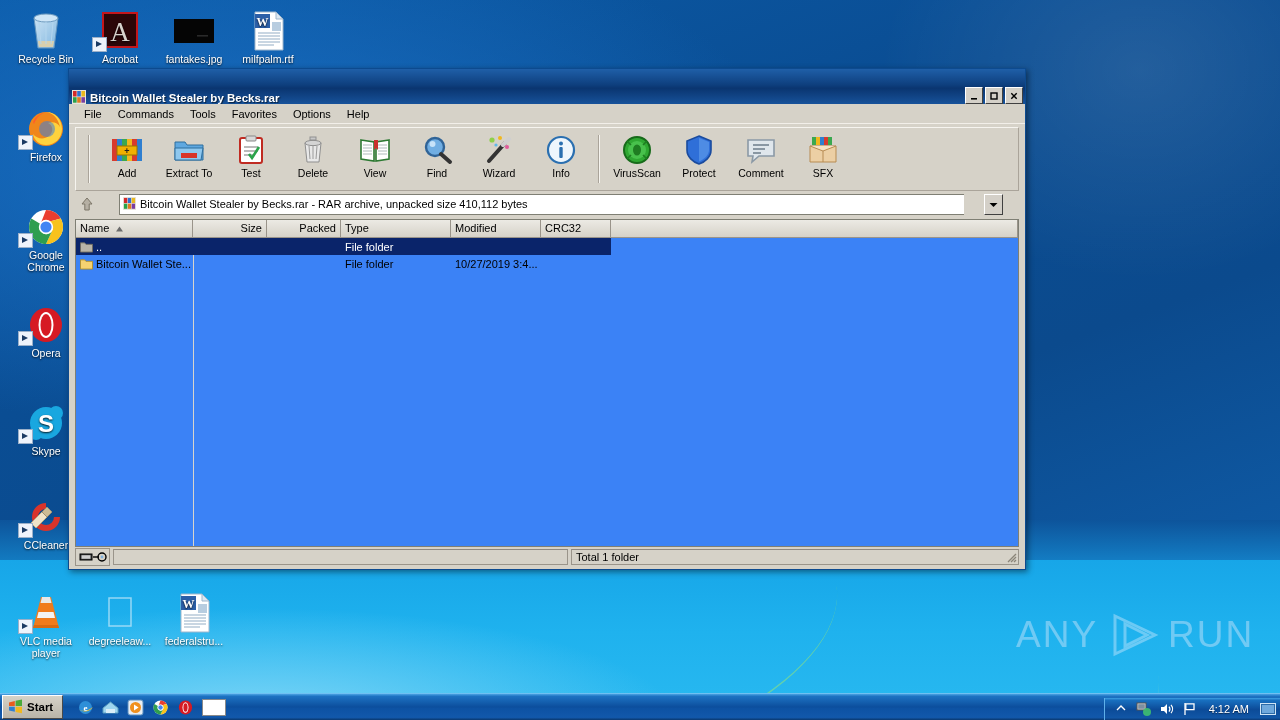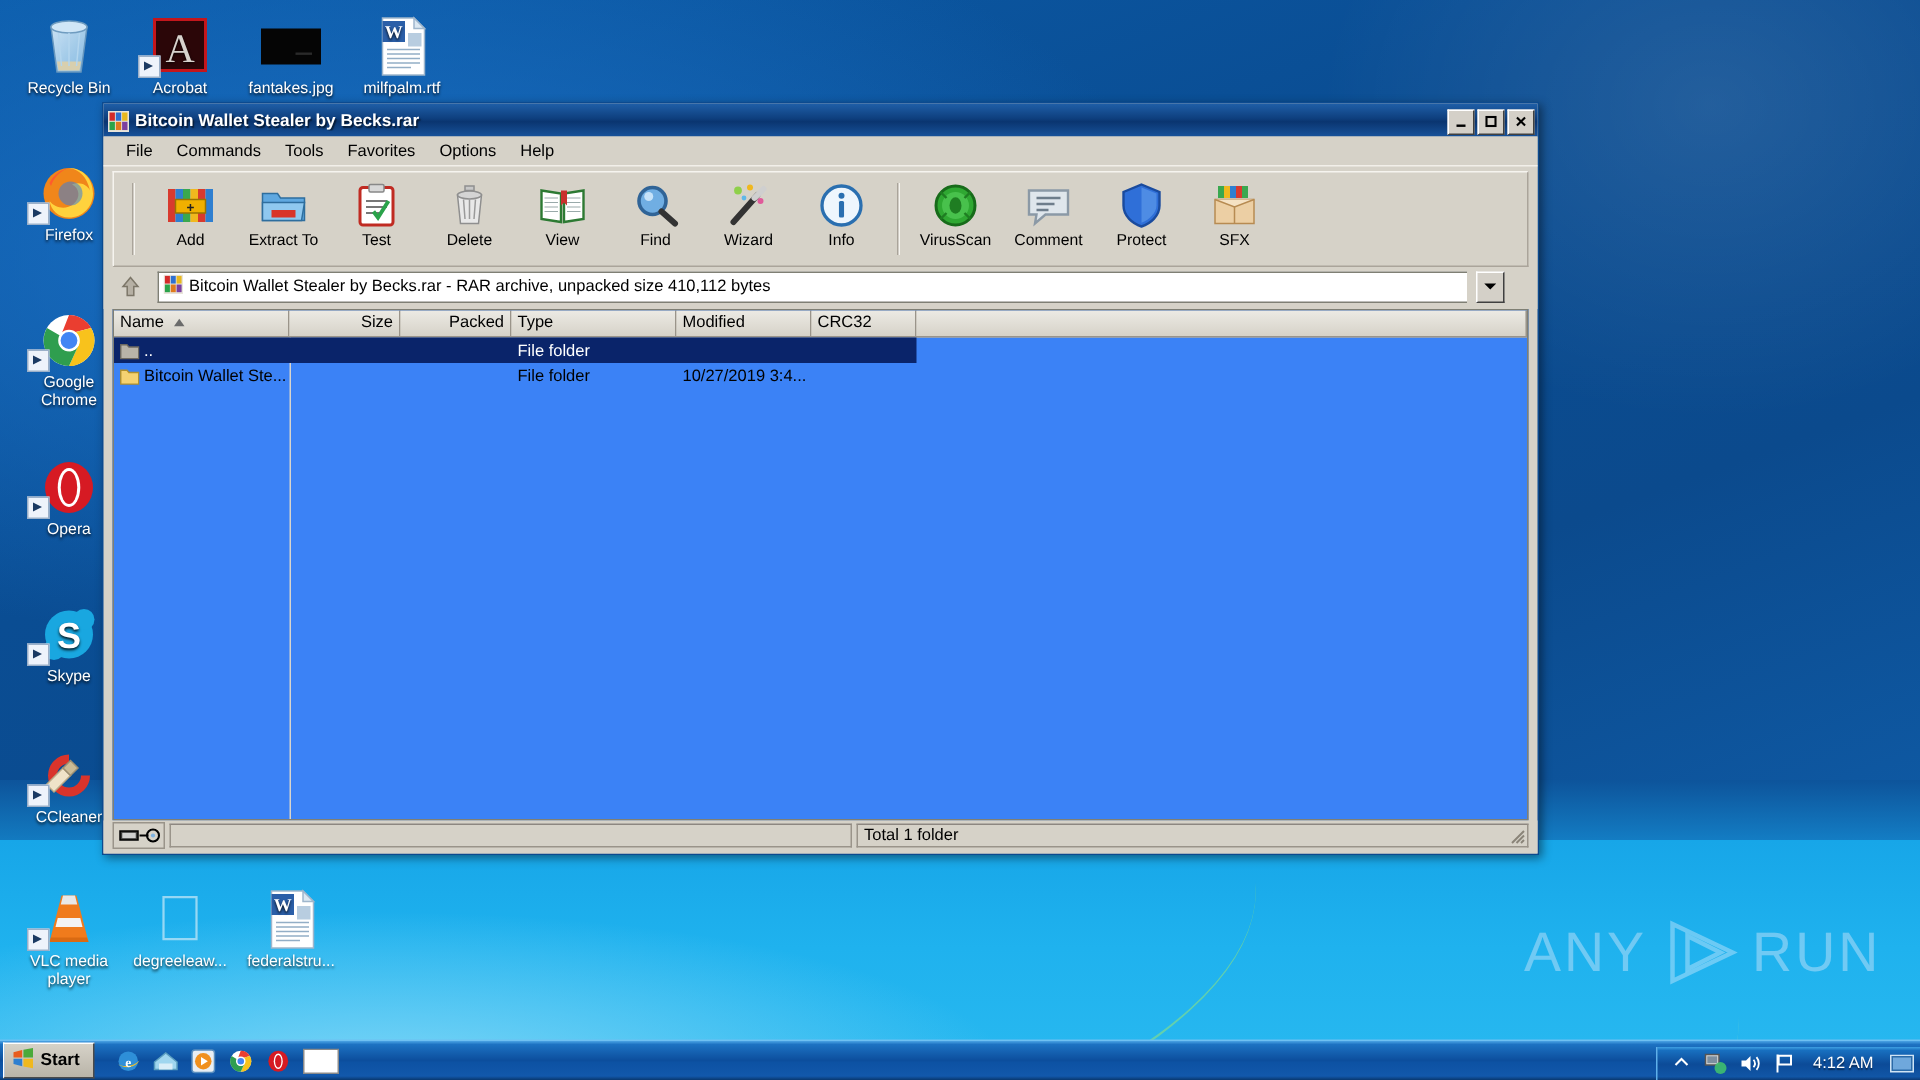--- a/index.html
+++ b/index.html
@@ -46,38 +46,38 @@
   .dicon .glyph{height:46px;display:flex;align-items:flex-end;justify-content:center;position:relative;}
   .dicon .lbl{display:block;margin-top:2px;word-wrap:break-word;}
   .shortcut-arrow{position:absolute;left:8px;bottom:0;width:13px;height:13px;background:#eef3fb;border:1px solid #9bb0c9;}
   .shortcut-arrow:after{content:"";position:absolute;left:3px;top:3px;width:0;height:0;
     border-left:6px solid #1b3a63;border-top:3px solid transparent;border-bottom:3px solid transparent;}
 
   
   #winrar{position:absolute;left:68px;top:68px;width:956px;height:500px;
     background:#d6d2c8;border:1px solid #0c4a8f;box-shadow:2px 2px 6px rgba(0,0,0,.45);
     display:flex;flex-direction:column;font-size:11px;color:#000;}
-  .titlebar{height:20px;display:flex;align-items:center;padding:2px 2px 0 3px;
+  .titlebar{height:20px;display:flex;align-items:flex-end;padding:15px 2px 0 3px;
     background:linear-gradient(180deg,#1f5fa8 0%,#0e3f7e 45%,#0a3570 55%,#17529a 100%);
     color:#fff;font-weight:bold;font-size:11.5px;}
   .titlebar .t-icon{width:14px;height:14px;margin-right:4px;flex:none;}
   .titlebar .t-text{flex:1;white-space:nowrap;overflow:hidden;text-overflow:ellipsis;text-shadow:1px 1px 1px rgba(0,0,0,.6);}
   .winbtns{display:flex;gap:2px;}
   .winbtn{width:16px;height:15px;background:#d4d0c8;border:1px solid #fff;border-right-color:#404040;border-bottom-color:#404040;
     display:flex;align-items:center;justify-content:center;font-size:9px;line-height:1;color:#000;font-family:"Liberation Sans",sans-serif;}
   .menubar{height:19px;background:#d6d2c8;display:flex;align-items:center;padding-left:7px;gap:0;border-bottom:0;}
   .menubar span{padding:2px 8px;font-size:11px;}
   .toolbar{background:#d6d2c8;border-top:1px solid #f2efe9;padding:3px 0 0 0;}
   .tb-inner{margin:0 6px;border:1px solid #aaa49a;border-top-color:#f6f4ef;border-left-color:#f6f4ef;
     height:62px;display:flex;align-items:center;padding-left:6px;background:#d6d2c8;}
   .tbtn{width:62px;height:56px;display:flex;flex-direction:column;align-items:center;justify-content:flex-start;
     padding-top:4px;font-size:10.5px;}
   .tbtn .ic{height:34px;display:flex;align-items:center;justify-content:center;}
   .tb-sep{width:1px;height:48px;margin:0 6px;background:#aaa49a;border-right:1px solid #f6f4ef;}
-  .addrbar{height:24px;display:flex;align-items:center;padding:1px 22px 3px 6px;gap:6px;background:#d6d2c8;}
+  .addrbar{height:24px;display:flex;align-items:center;padding:1px 22px 3px 6px;gap:20px;background:#d6d2c8;}
   .upbtn{width:24px;height:20px;display:flex;align-items:center;justify-content:center;background:#d6d2c8;}
   .addrfield{flex:1;height:19px;background:#fff;border:1px solid #7f7f74;border-right:0;
     display:flex;align-items:center;padding-left:3px;gap:4px;font-size:11px;}
   .addrdrop{width:17px;height:19px;background:#d4d0c8;border:1px solid #fff;border-right-color:#404040;border-bottom-color:#404040;
     display:flex;align-items:center;justify-content:center;}
   .listwrap{flex:1;margin:0 6px;border:1px solid #7f7f74;background:#3b82f6;display:flex;flex-direction:column;overflow:hidden;}
   .lhead{height:17px;display:flex;background:#d6d2c8;border-bottom:1px solid #9a948a;}
   .lhead div{border-right:1px solid #9a948a;padding:2px 4px;font-size:11px;box-sizing:border-box;
     background:linear-gradient(180deg,#eceae4,#d6d2c8);white-space:nowrap;overflow:hidden;}
   .lhead .ralign{text-align:right;}
@@ -434,36 +434,36 @@
       <circle cx="16" cy="15" r="9" fill="#4fc752" opacity=".8"></circle>
       <ellipse cx="16" cy="15" rx="4" ry="5.5" fill="#1f7d22"></ellipse>
       <path d="M10 10 L6 6 M22 10 L26 6 M10 20 L6 24 M22 20 L26 24" stroke="#1f7d22" stroke-width="1.6"></path>
     </svg>
           </div>
           <div>VirusScan</div>
         </div>
         <div class="tbtn">
           <div class="ic">
             <svg width="32" height="30" viewBox="0 0 32 30">
+      <path d="M16 1 L28 6 L28 15 C28 22 22 27 16 29 C10 27 4 22 4 15 L4 6 Z" fill="#2f6fd8" stroke="#1a4b9e" stroke-width="1.6"></path>
+      <path d="M16 3 L26 7 L26 15 C26 20 21 24.6 16 26.5 Z" fill="#5a96e8" opacity=".75"></path>
+    </svg>
+          </div>
+          <div>Protect</div>
+        </div>
+        <div class="tbtn">
+          <div class="ic">
+            <svg width="32" height="30" viewBox="0 0 32 30">
       <path d="M3 5 L29 5 L29 21 L14 21 L7 27 L8 21 L3 21 Z" fill="#dfe6ec" stroke="#8b99a6" stroke-width="1.6"></path>
       <g stroke="#6e7d8b" stroke-width="1.6">
                 <path d="M8 10 H24 M8 14 H20 M8 18 H16"></path>
               </g>
     </svg>
           </div>
           <div>Comment</div>
-        </div>
-        <div class="tbtn">
-          <div class="ic">
-            <svg width="32" height="30" viewBox="0 0 32 30">
-      <path d="M16 1 L28 6 L28 15 C28 22 22 27 16 29 C10 27 4 22 4 15 L4 6 Z" fill="#2f6fd8" stroke="#1a4b9e" stroke-width="1.6"></path>
-      <path d="M16 3 L26 7 L26 15 C26 20 21 24.6 16 26.5 Z" fill="#5a96e8" opacity=".75"></path>
-    </svg>
-          </div>
-          <div>Protect</div>
         </div>
         <div class="tbtn">
           <div class="ic">
             <svg width="32" height="30" viewBox="0 0 32 30">
       <rect x="5" y="2" width="4" height="8" fill="#3aa84f"></rect>
               <rect x="9" y="2" width="4" height="8" fill="#f0b81e"></rect>
       <rect x="13" y="2" width="4" height="8" fill="#2f7fd0"></rect>
               <rect x="17" y="2" width="4" height="8" fill="#d83a2e"></rect>
       <rect x="21" y="2" width="4" height="8" fill="#3aa84f"></rect>
       <path d="M3 11 L29 11 L29 27 L3 27 Z" fill="#eccfa4" stroke="#b78b52"></path>

